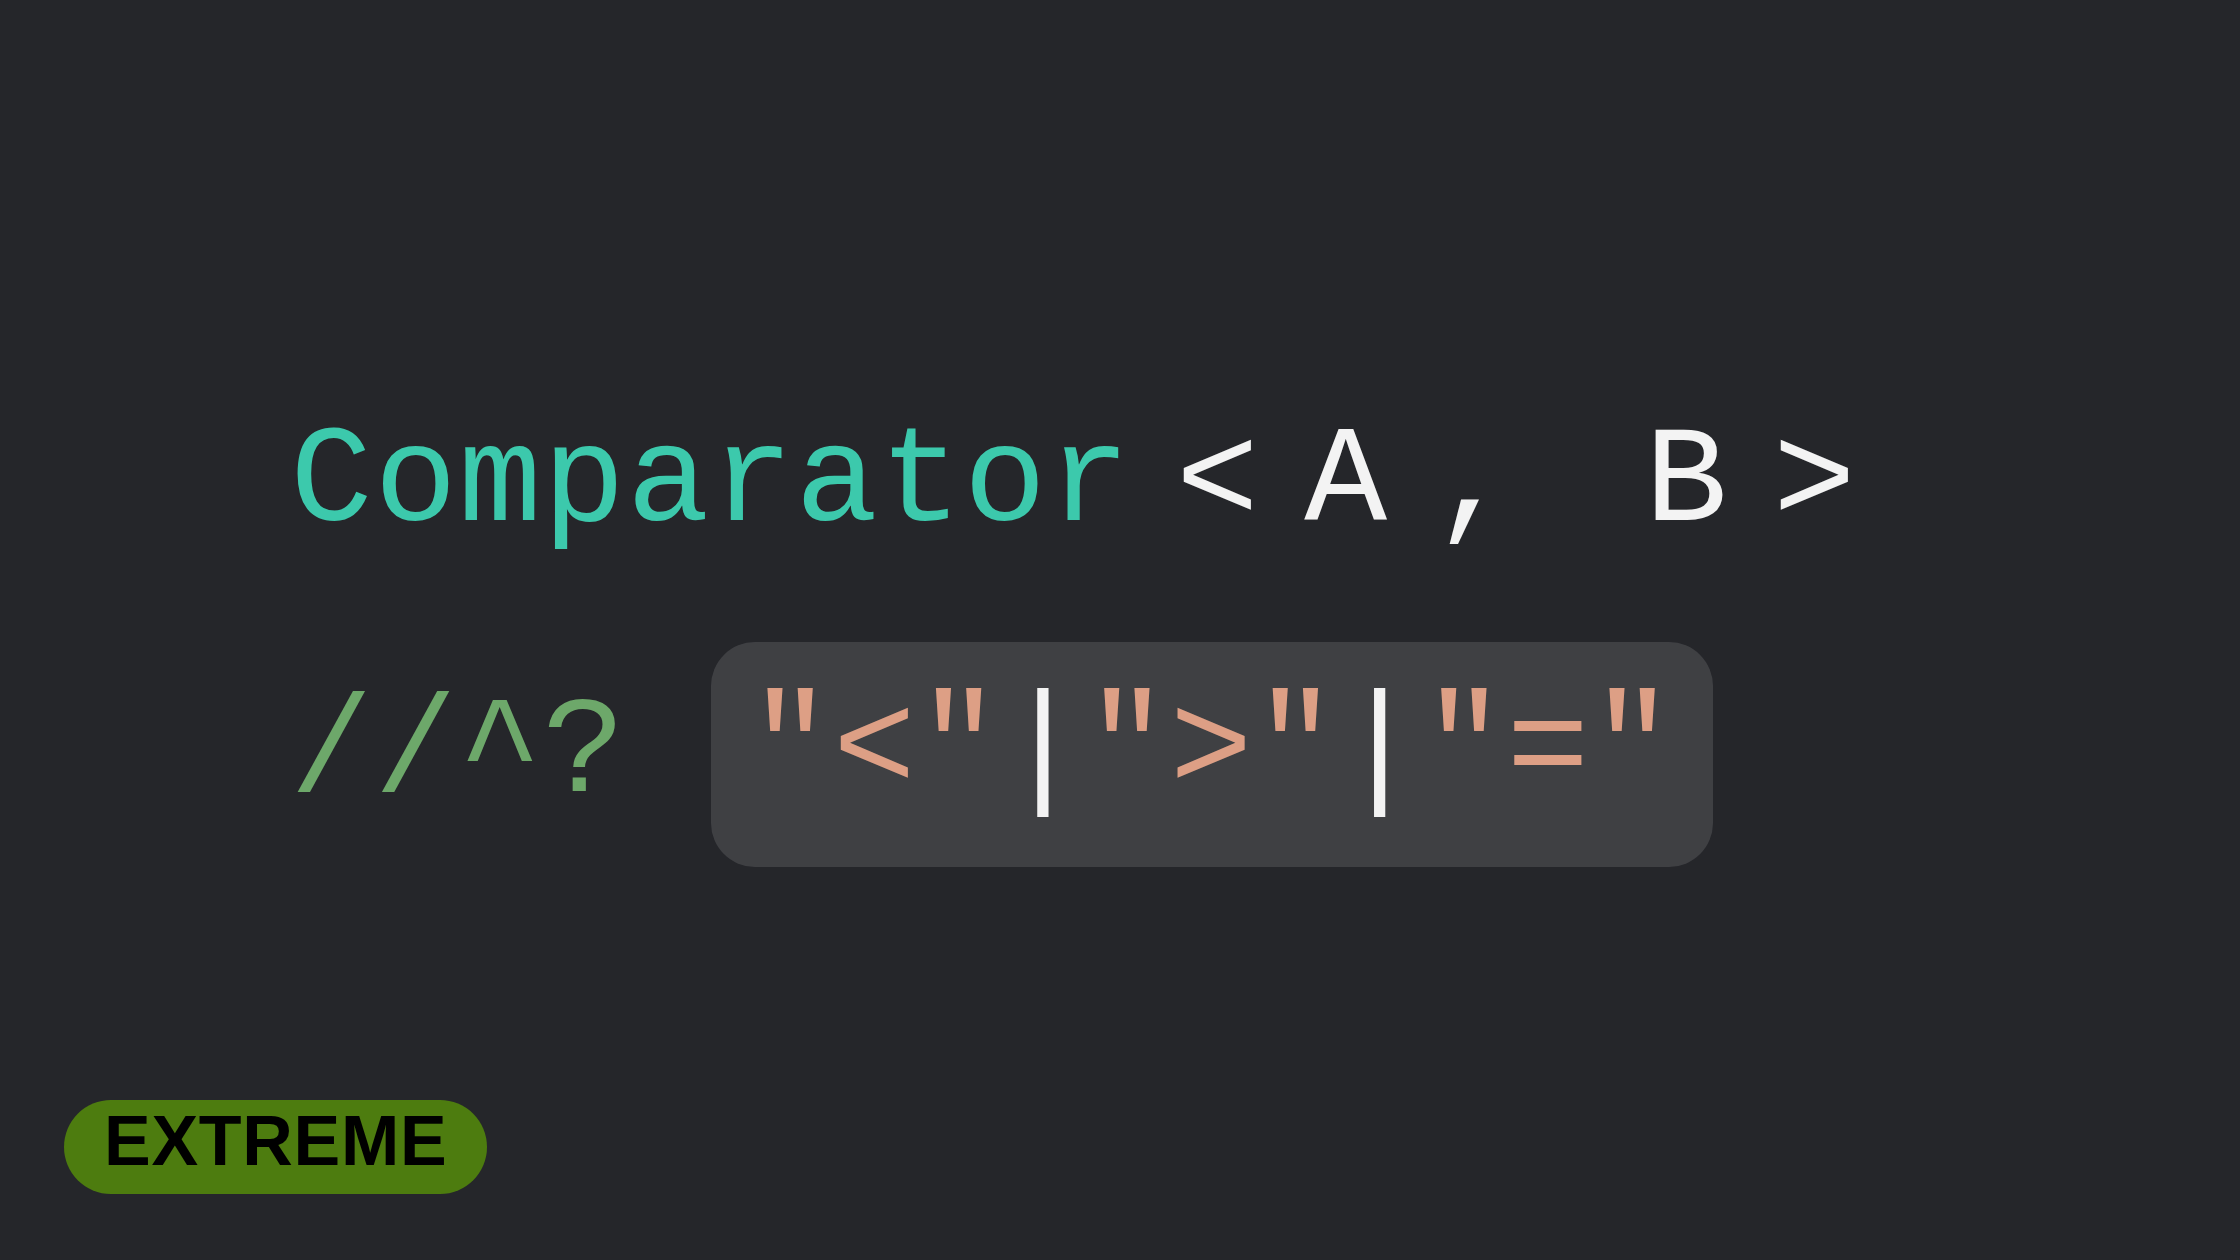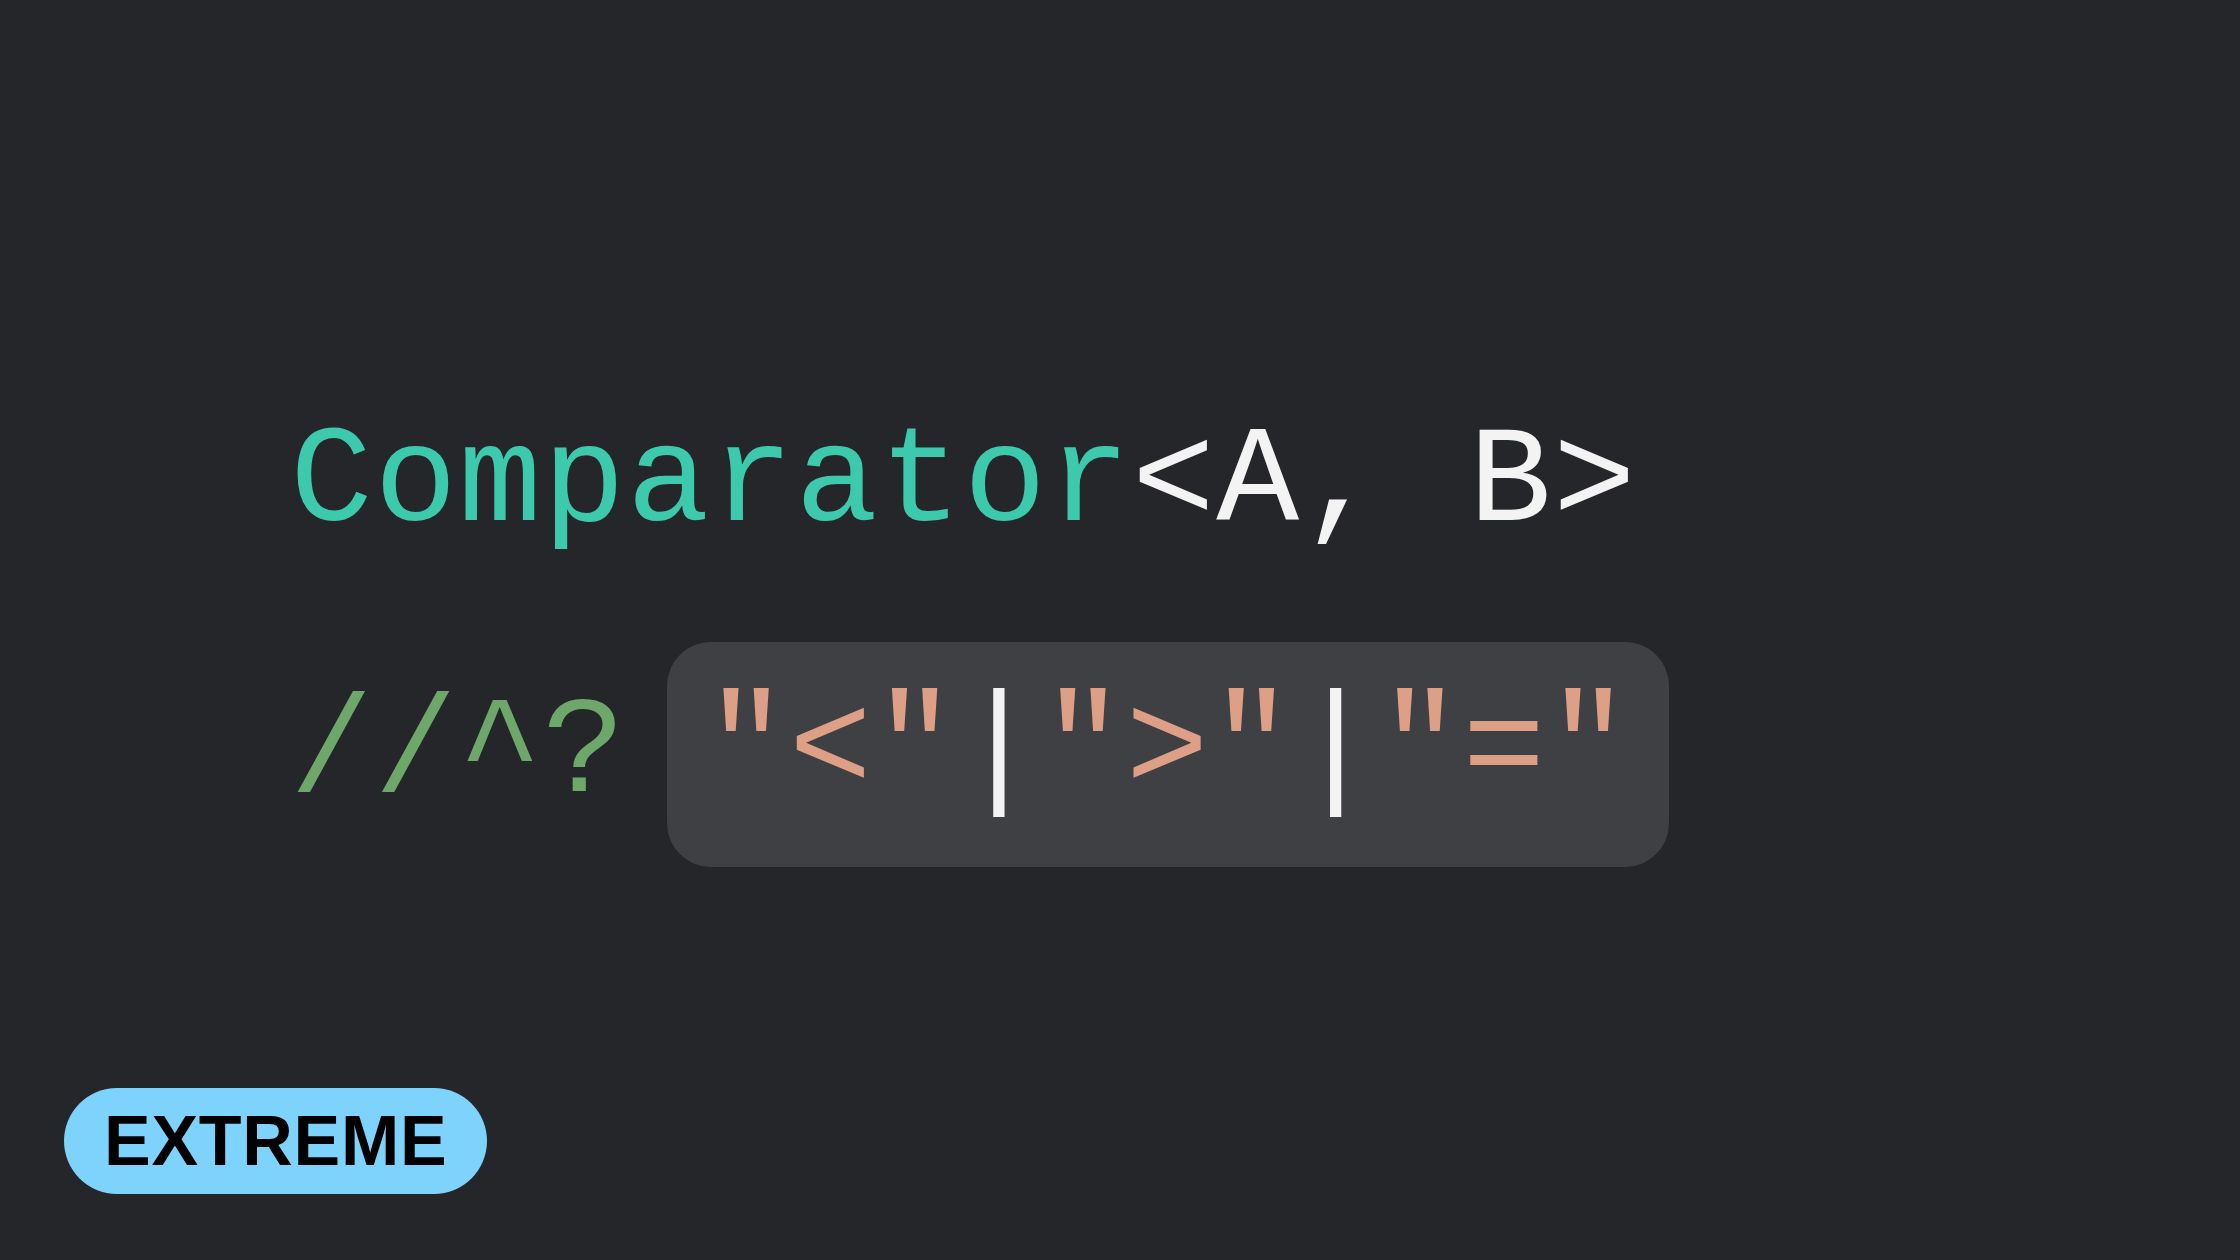--- a/index.html
+++ b/index.html
@@ -18,47 +18,48 @@
     top: 380px;
     font-size: 138px;
     line-height: 1.5;
     font-weight: 500;
     letter-spacing: 0.01em;
   }
   .line1, .line2 {
     display: flex;
     align-items: center;
     white-space: pre;
+    gap: 44px;
   }
   .line2 {
     margin-top: 55px;
   }
   .type-name { color: #3cc9ac; }
   .angle, .comma, .pipe { color: #f3f3f3; }
   .comment { color: #6da86a; }
   .result-box {
     background: rgba(255,255,255,0.12);
     border-radius: 44px;
     padding: 6px 38px 12px 38px;
     margin-left: 40px;
     display: inline-flex;
     align-items: center;
   }
   .str { color: #dd9f85; }
   .badge {
     position: absolute;
     left: 64px;
     bottom: 66px;
-    background: #7dd3fc;
+    background: #4d7c0f;
     color: #000;
     font-family: -apple-system, BlinkMacSystemFont, 'Segoe UI', Helvetica, Arial, sans-serif;
     font-weight: 800;
     font-size: 70px;
     letter-spacing: 0.01em;
-    padding: 18px 40px 18px 40px;
+    padding: 6px 40px 18px 40px;
     border-radius: 60px;
     line-height: 1;
   }
 </style>
 </head>
 <body>
 
 <div class="code-block">
   <div class="line1">
     <span class="type-name">Comparator</span><span class="angle">&lt;</span><span class="angle">A</span><span class="comma">, </span><span class="angle">B</span><span class="angle">&gt;</span>

